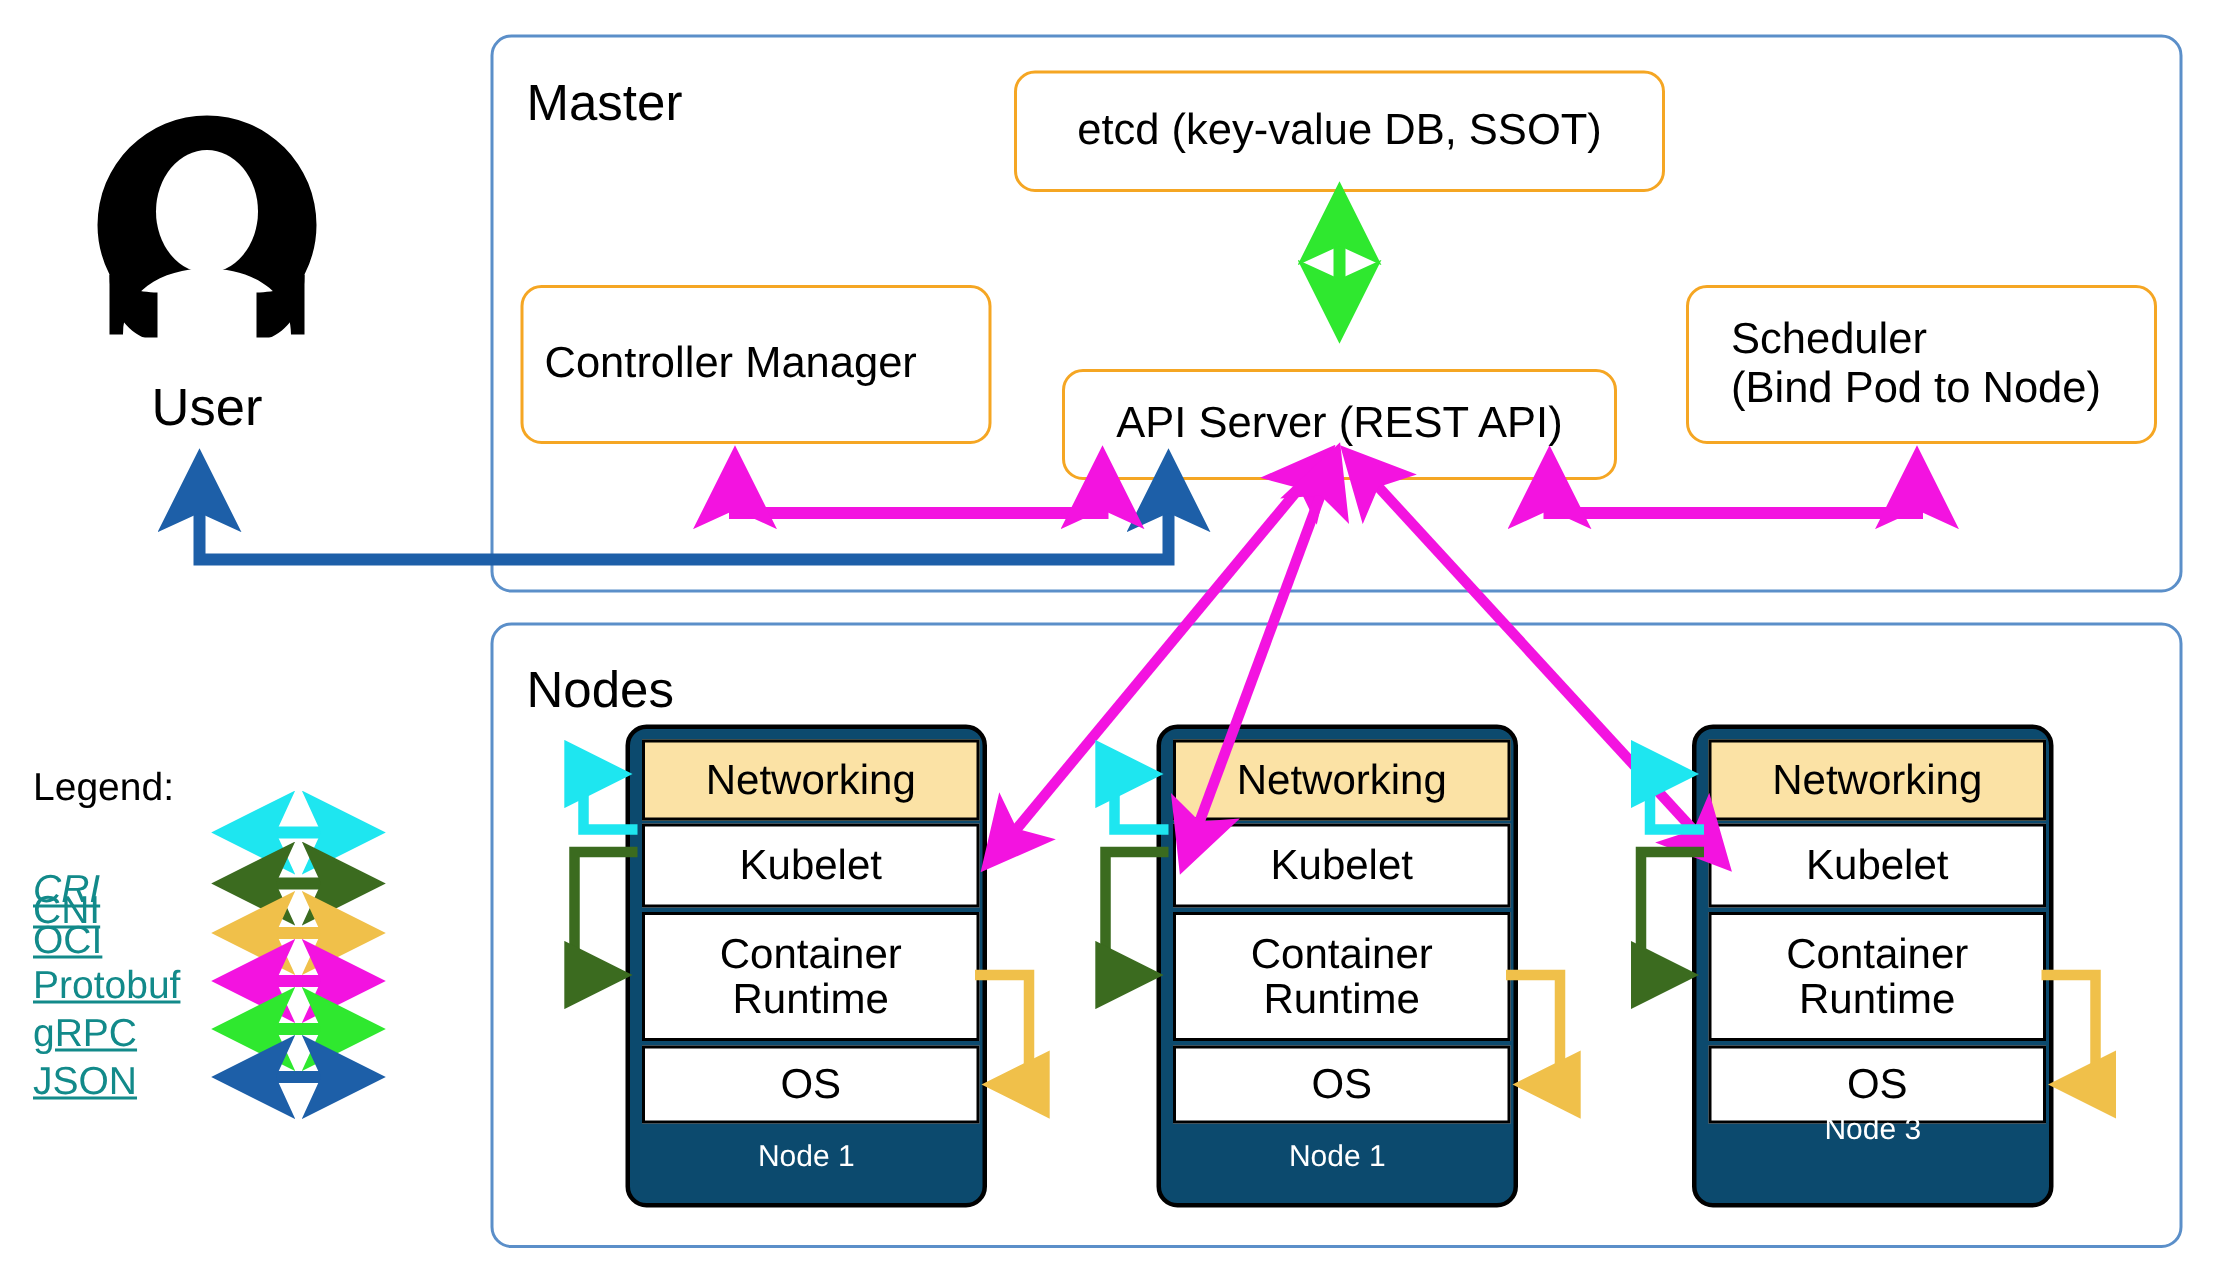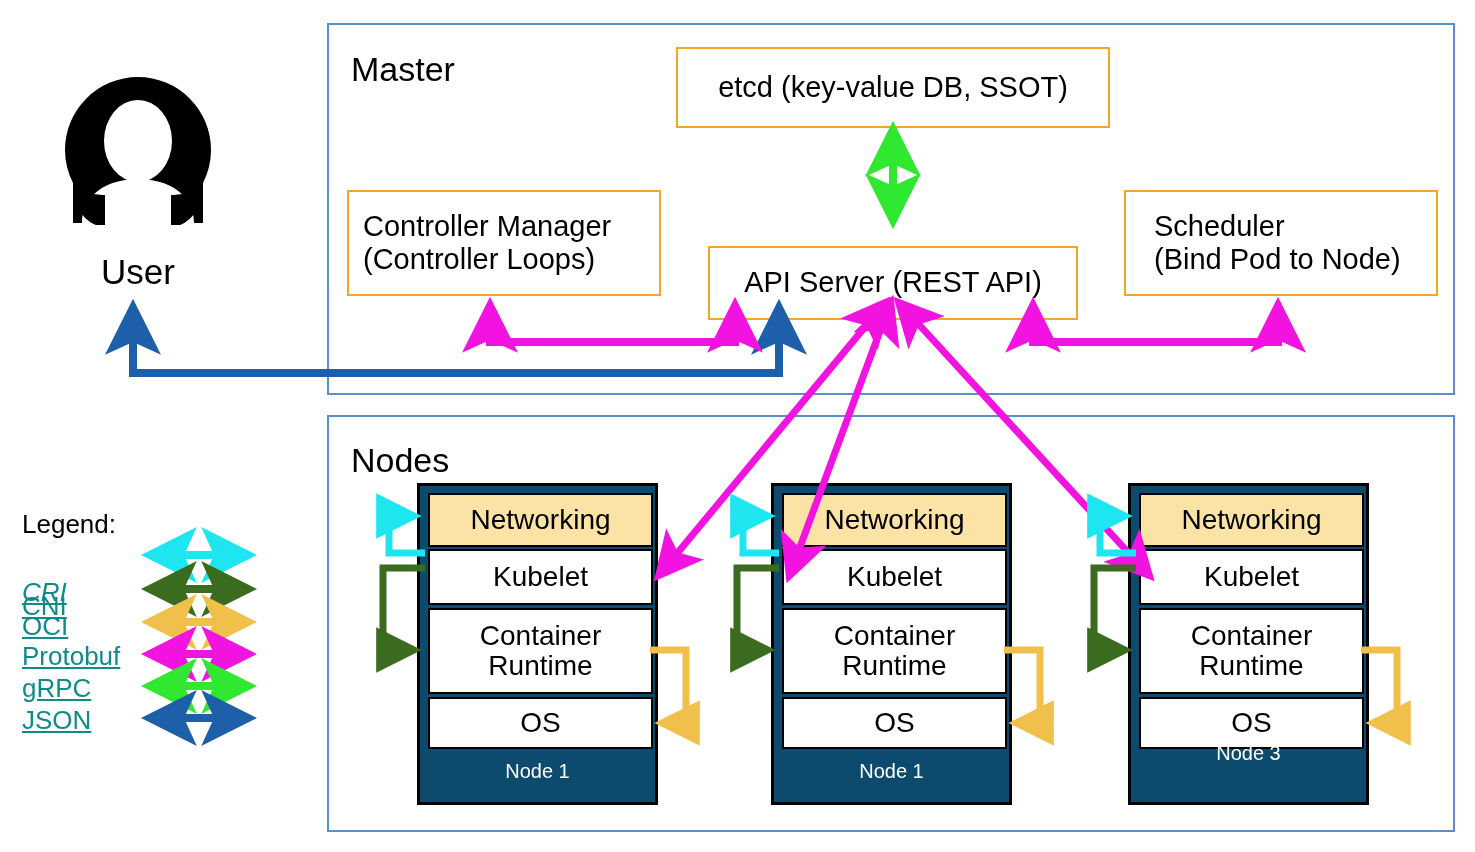--- a/index.html
+++ b/index.html
@@ -13,21 +13,21 @@
   }
   #stage {
     position: relative;
     width: 1475px;
     height: 852px;
     background: #ffffff;
     overflow: hidden;
   }
 
   
-  .abs { position: absolute; box-sizing: border-box; }
+  .abs { position: absolute; box-sizing: border-box; border-radius: 14px; }
 
   
   .panel {
     border: 2px solid #5b8fc9;
     background: #ffffff;
   }
   .panel-title {
     position: absolute;
     font-size: 34px;
     color: #000000;
@@ -140,21 +140,20 @@
   <div class="abs panel" style="left:327px; top:23px; width:1128px; height:372px;"></div>
   <div class="panel-title" style="left:351px; top:52px;">Master</div>
 
   <div class="abs mbox" style="left:676px; top:47px; width:434px; height:81px;">
     <span>etcd (key-value DB, SSOT)</span>
   </div>
 
   <div class="abs mbox left-align" style="left:347px; top:190px; width:314px; height:106px;">
     <div>
       <span>Controller Manager</span>
-      <span>(Controller Loops)</span>
     </div>
   </div>
 
   <div class="abs mbox" style="left:708px; top:222px; width:370px; height:74px;margin-top:24px;">
     <span>API Server (REST API)</span>
   </div>
 
   <div class="abs mbox left-align" style="left:1124px; top:190px; width:314px; height:106px;padding-left:28px;">
     <div>
       <span>Scheduler</span>

